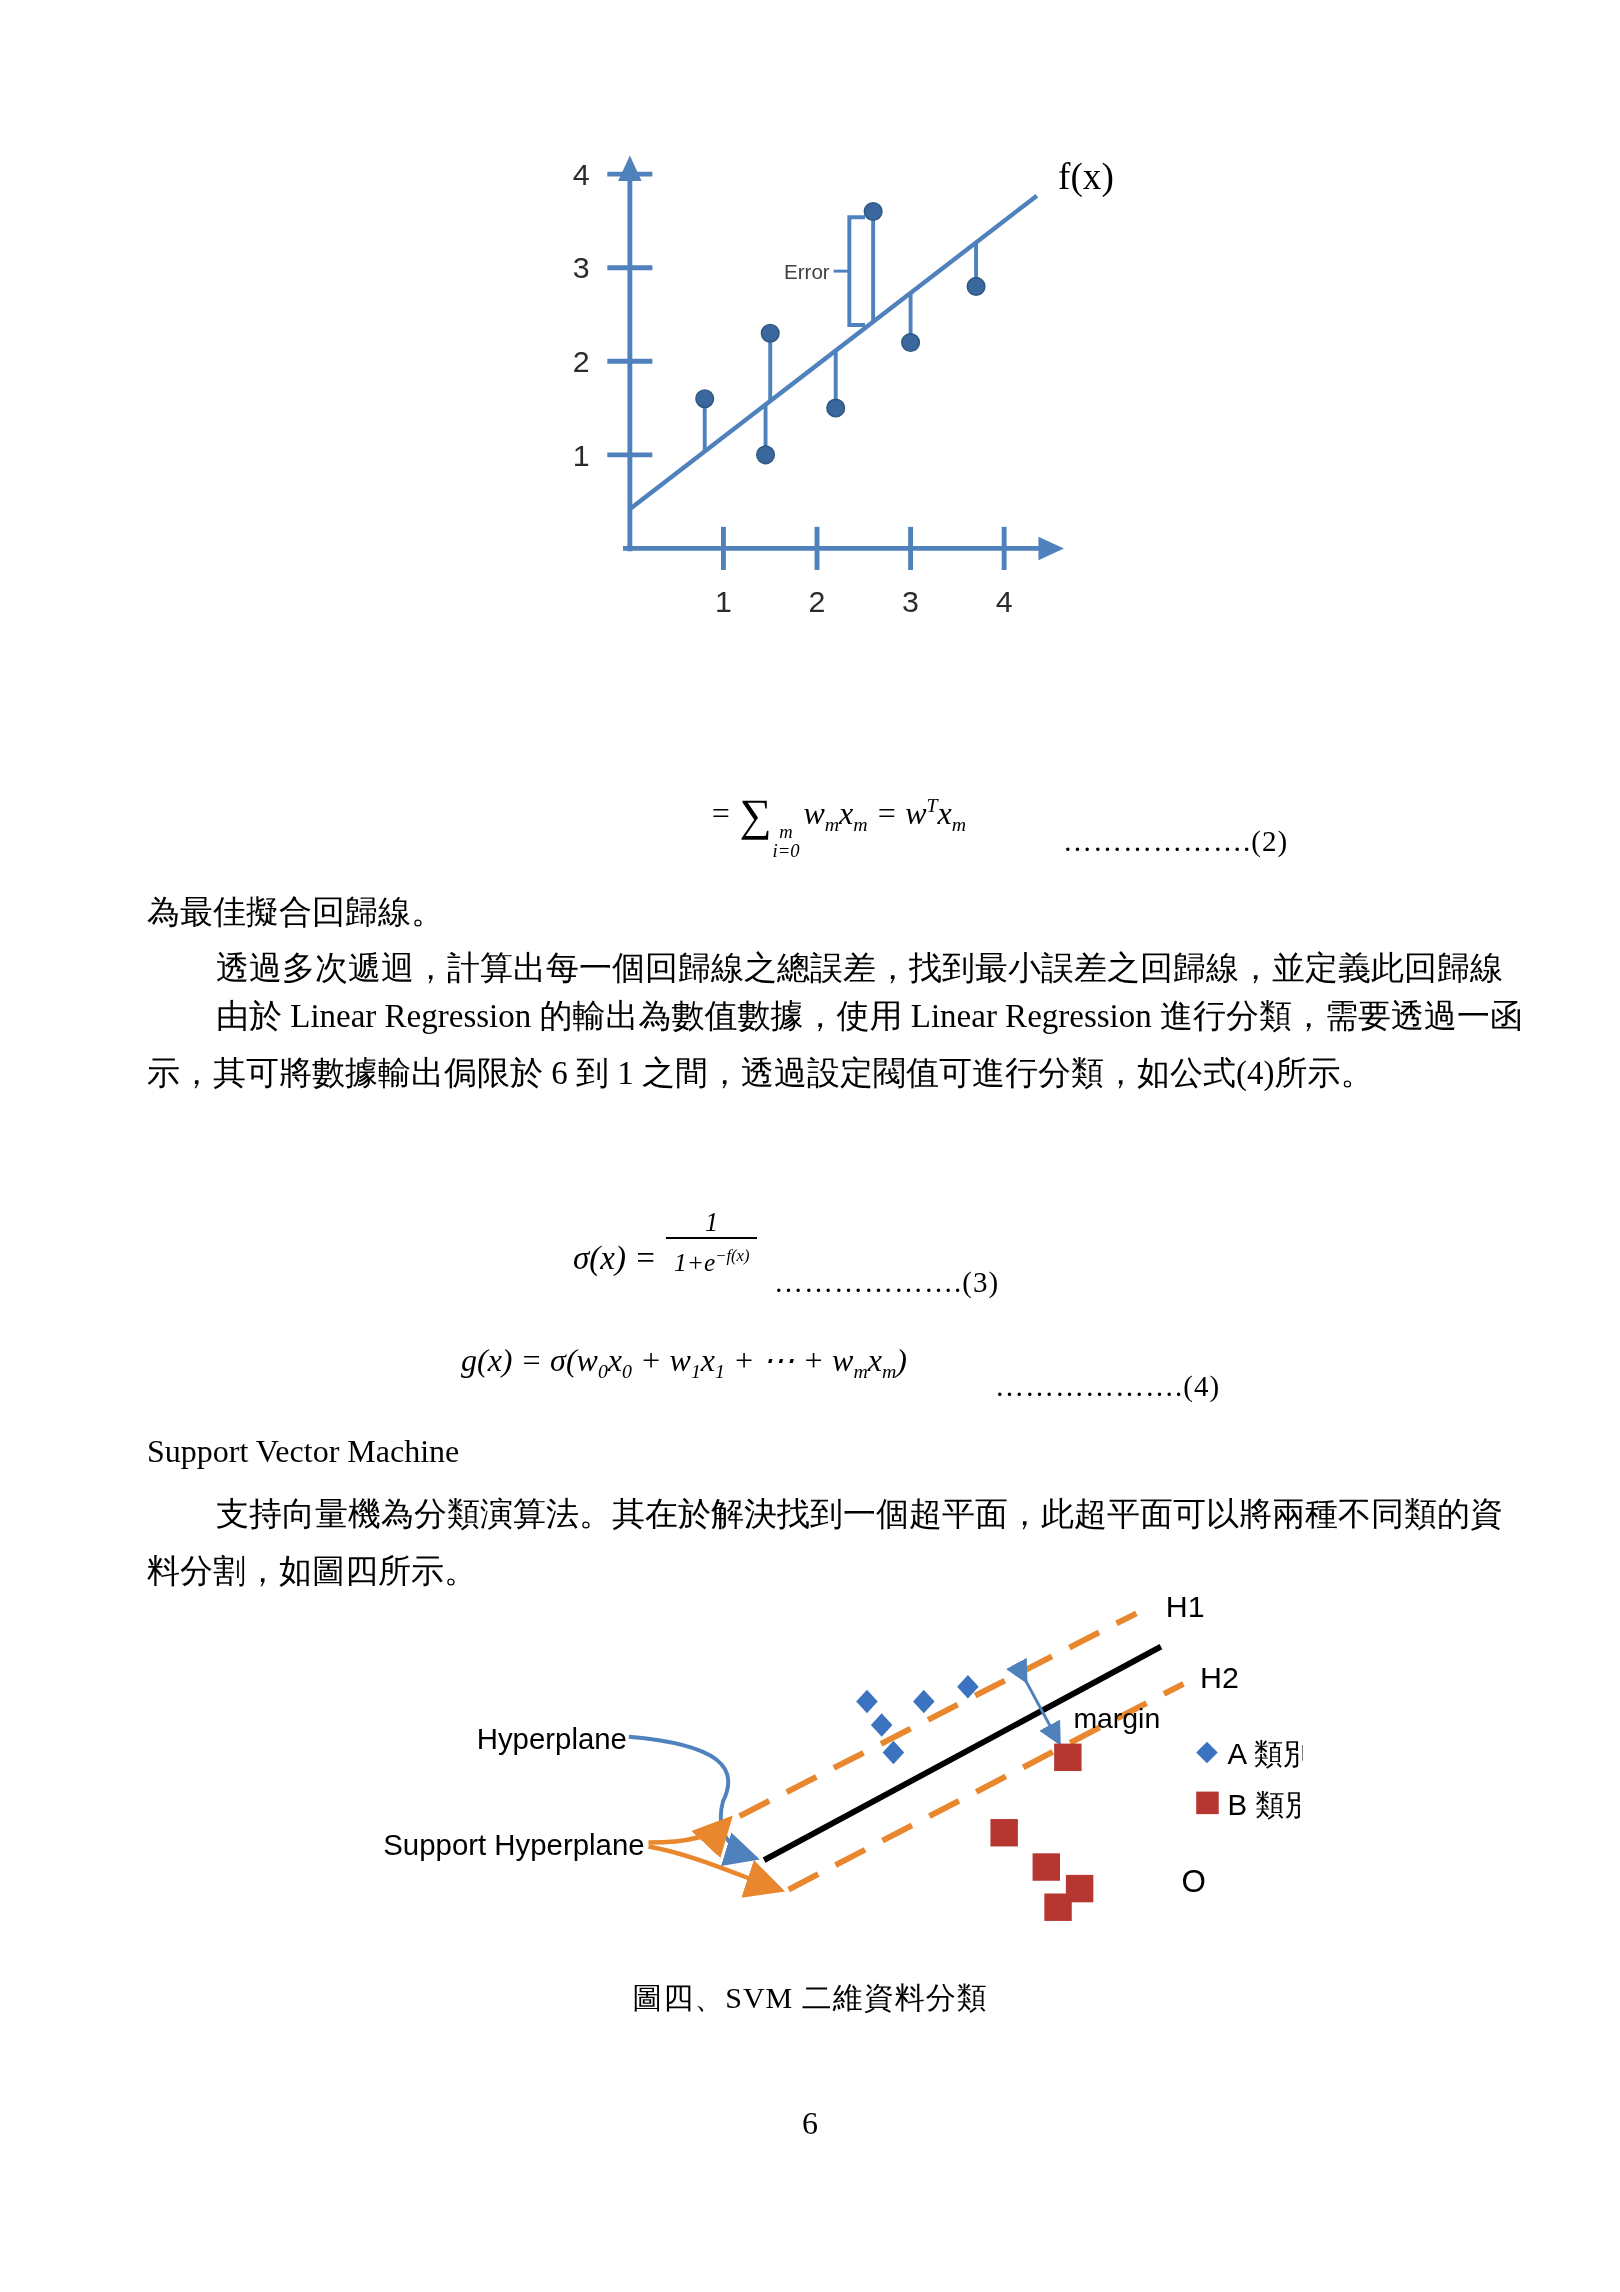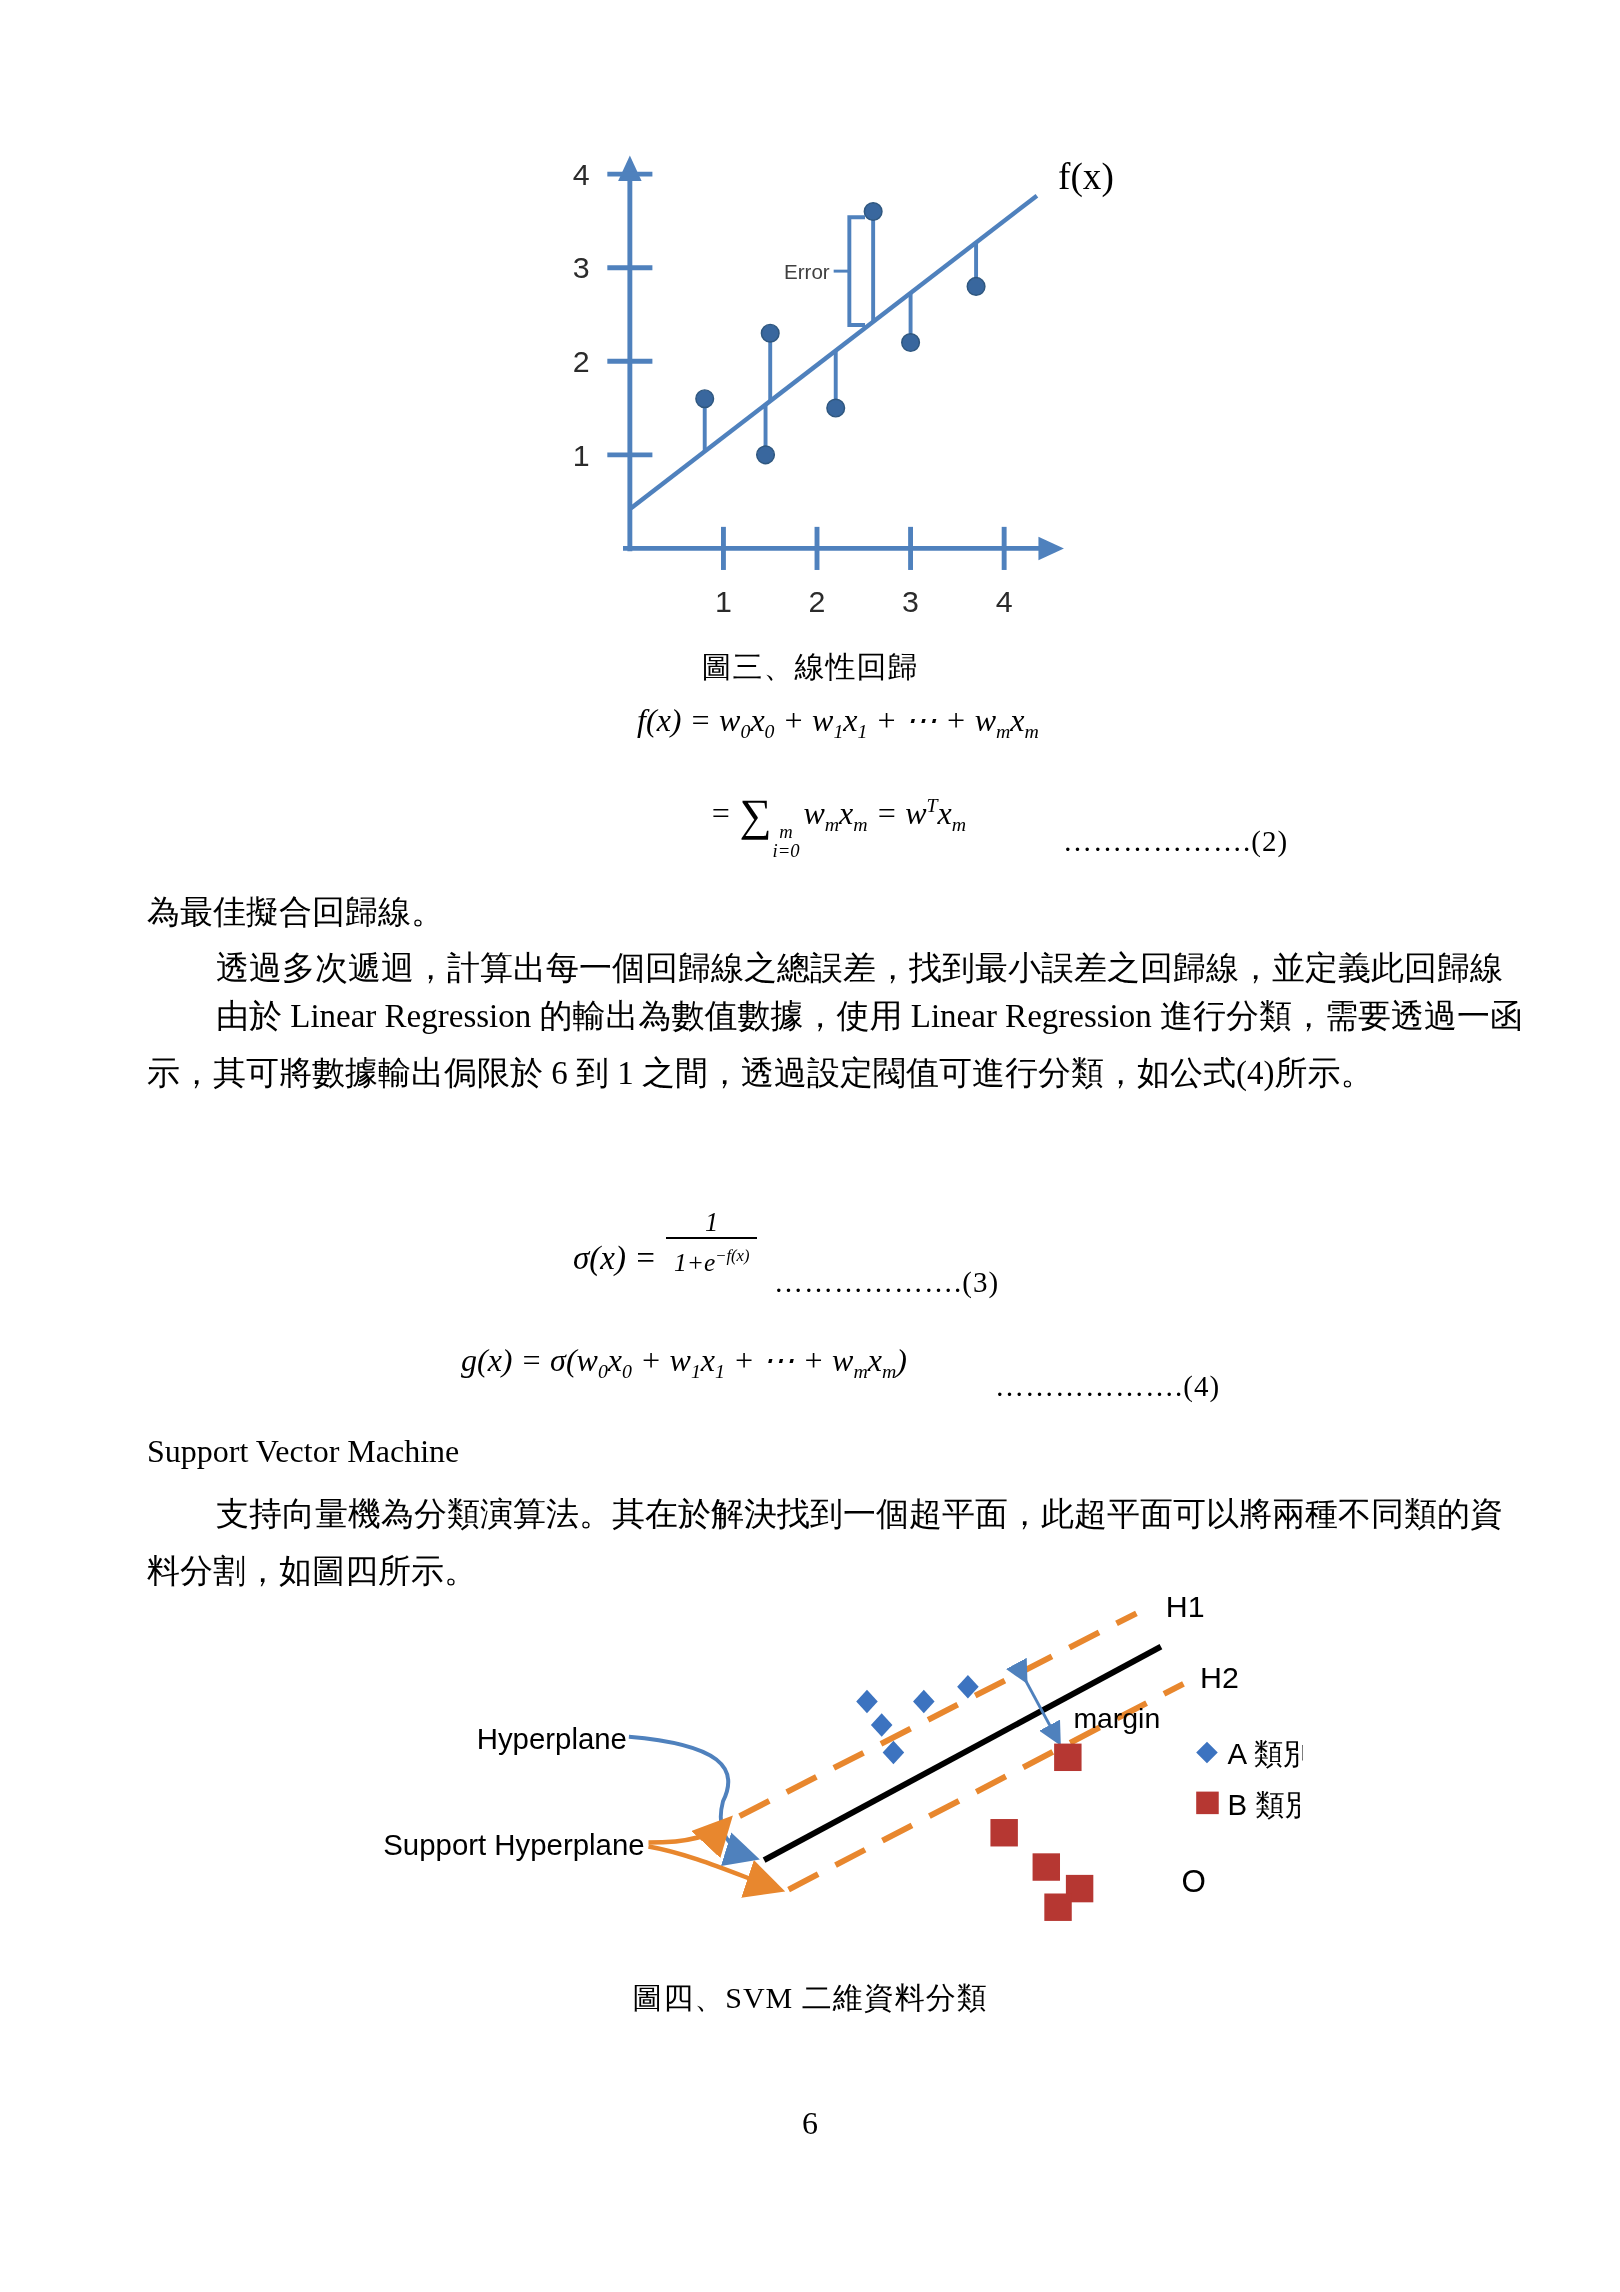--- a/index.html
+++ b/index.html
@@ -75,25 +75,21 @@
         <circle cx="616.35" cy="207.60000000000002" r="9" fill="#39679e" stroke="#2f577f" stroke-width="1.5"></circle>
       </g>
 
     <path d="M503,137 L487,137 L487,247 L503,247" fill="none" stroke="#4f81bd" stroke-width="4"></path>
     <line x1="471" y1="192" x2="487" y2="192" stroke="#4f81bd" stroke-width="3"></line>
     <text x="467" y="200" text-anchor="end" font-size="21" fill="#404040">Error</text>
 
     <text x="700" y="108" class="serif-label" font-size="38" fill="#000">f(x)</text>
   </svg>
 
-  <div class="abs caption page-center" style="top:647px;">圖三、線性回歸</div>
 
-  <div class="abs center-wrap" style="top:701px;">
-    <span class="eq"><span>f(x) = w</span><sub>0</sub><span>x</span><sub>0</sub><span> + w</span><sub>1</sub><span>x</span><sub>1</sub><span> + ⋯ + w</span><sub>m</sub><span>x</span><sub>m</sub></span>
-  </div>
 
   <div class="abs center-wrap" style="top:789px;">
     <span class="eq"><span>= </span><span class="sigma">∑</span><span class="limits">
           <span>m</span>
           <span>i=0</span>
         </span><span><span>w</span><sub>m</sub><span>x</span><sub>m</sub><span> = w</span><sup>T</sup><span>x</span><sub>m</sub></span></span>
   </div>
   <div class="abs dots" style="left:1063px;top:825px;">……………….(2)</div>
 
   <div class="abs" style="left:147px;top:884px;">

